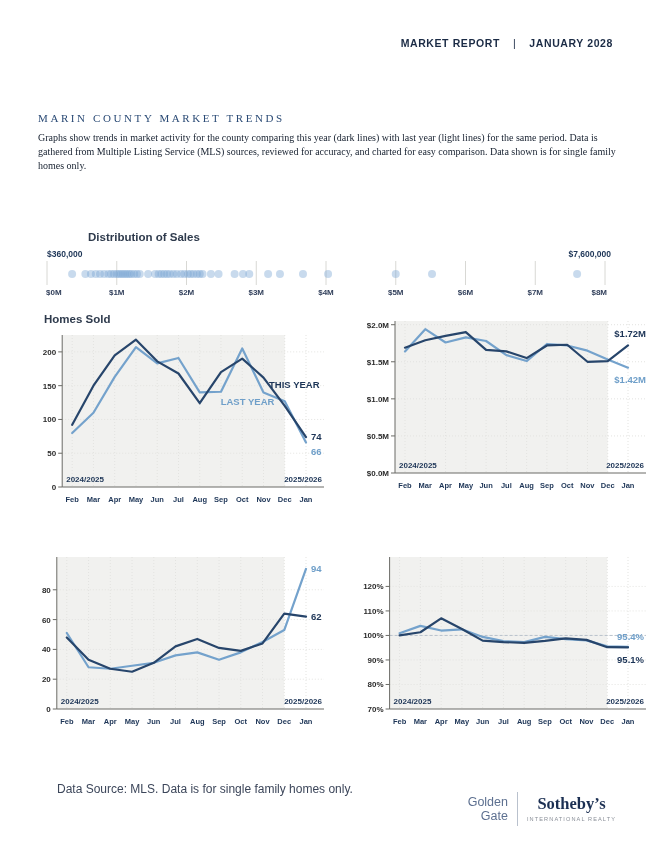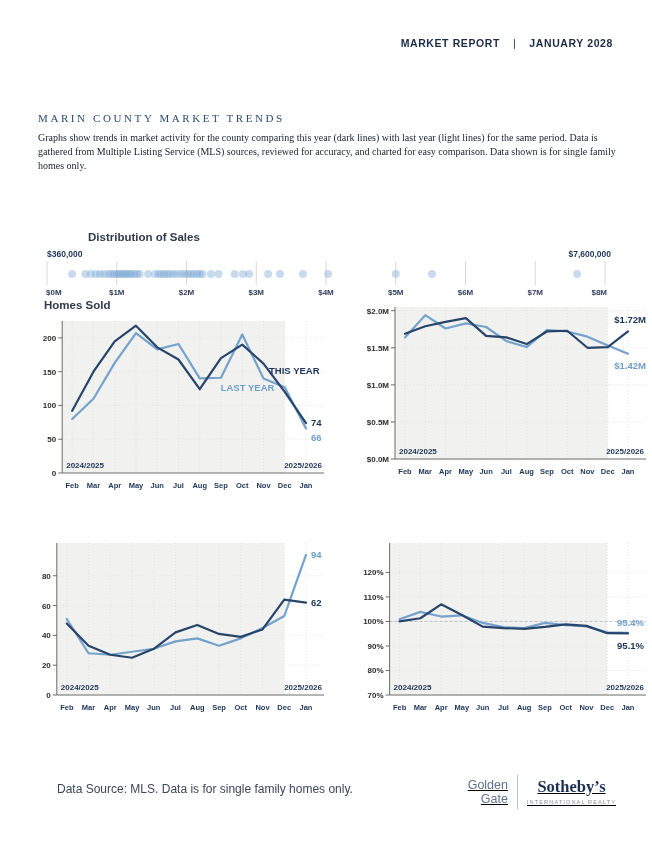--- a/index.html
+++ b/index.html
@@ -8,25 +8,25 @@
   .header { position:absolute; top:37px; right:39px; display:flex; align-items:center; gap:13px;
             font-size:10.5px; font-weight:bold; letter-spacing:0.6px; color:#1b2b45; }
   .header .sep { font-weight:normal; color:#1b2b45; }
   .intro-title { position:absolute; left:38px; top:112px; font-family:"Liberation Serif", serif;
                  font-size:11px; font-weight:normal; letter-spacing:2.6px; color:#2a4a75; }
   .intro-body { position:absolute; left:38px; top:131px; width:580px; font-family:"Liberation Serif", serif;
                 font-size:10px; line-height:1.42; color:#16202f; }
   .section-label { position:absolute; left:44px; top:208px; font-size:9.5px; color:#676767; letter-spacing:0.3px; }
   .dist-title { position:absolute; left:44px; top:231px; font-size:11.5px; font-weight:bold; color:#2f3b4d;padding-left:44px; }
   .dist-svg { position:absolute; left:36px; top:247px; }
-  .charts { position:absolute; left:36px; top:299px; width:592px; display:grid;
+  .charts { position:absolute; left:36px; top:313px; width:592px; display:grid;
             grid-template-columns:292px 292px; column-gap:8px; row-gap:14px;gap:30px; }
   .chart-block h3 { margin:0 0 2px 8px; font-size:11.5px; font-weight:bold; color:#2f3b4d; }
   .footer-note { position:absolute; left:57px; top:782px; font-size:12px; color:#3c465a; }
-  .logo { position:absolute; right:36px; top:775px; display:flex; align-items:center;text-decoration:underline; }
+  .logo { position:absolute; right:36px; top:792px; display:flex; align-items:center; }
   .logo .gg { text-align:right; font-size:12.5px; line-height:1.12; color:#5d7090; padding-right:9px; }
   .logo .divider { width:1px; height:34px; background:#b9c1cd; }
   .logo .sir { padding-left:9px; }
   .logo .sir .brand { font-family:"Liberation Serif", serif; font-size:16.5px; font-weight:bold; color:#1b2f52; line-height:1;text-align:center; }
   .logo .sir .sub { font-size:5.6px; letter-spacing:1.1px; color:#8a8f98; margin-top:3px; }
   svg text { font-family:"Liberation Sans", sans-serif; }
 </style>
 </head>
 <body>
 

